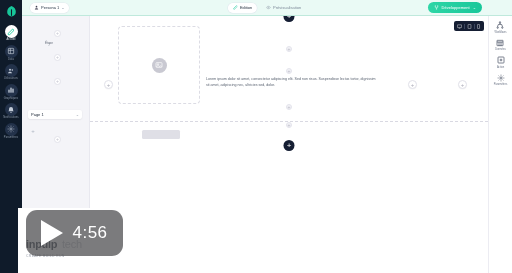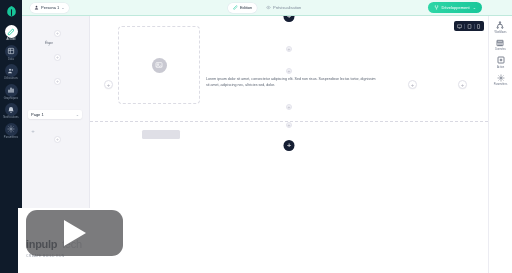--- a/index.html
+++ b/index.html
@@ -451,16 +451,17 @@
   </div>
 
   <div class="video-overlay">
     <div class="vshade-left"></div>
     <div class="vcard"></div>
     <div class="vtech">tech</div>
     <div class="vlogo">inpulp</div>
     <div class="vsub">CREATE  BUILD  RUN</div>
     <div class="play-pill" style="pointer-events:auto;">
       <span class="play-tri"></span>
+      <span class="play-time">4:56</span>
     </div>
   </div>
 
 </div>
 
 </body></html>

